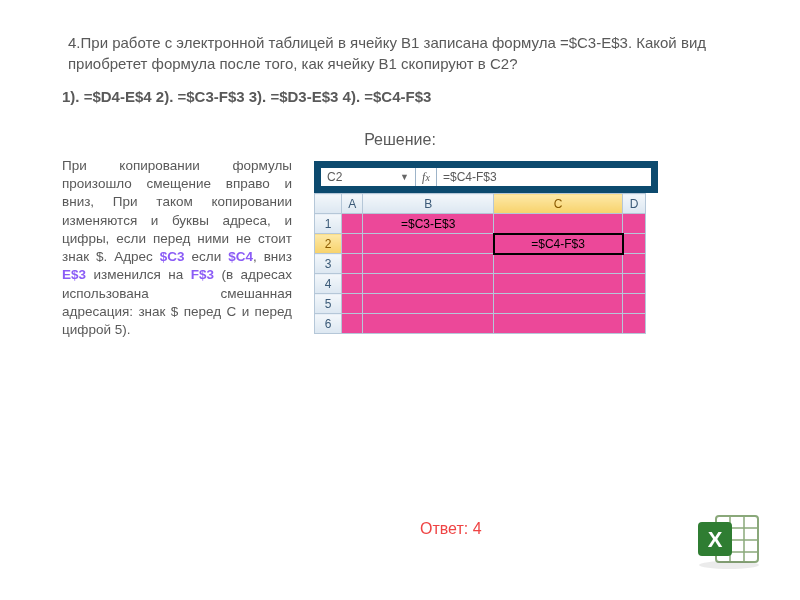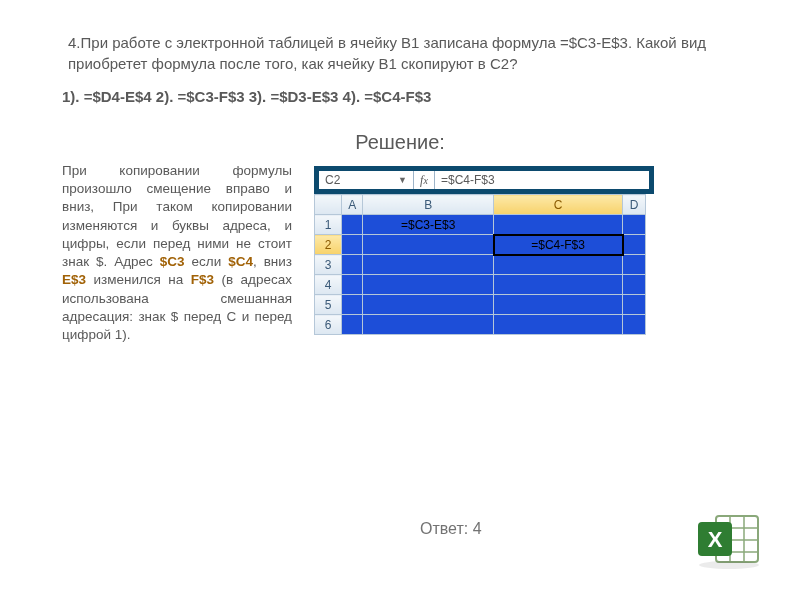--- a/index.html
+++ b/index.html
@@ -18,43 +18,43 @@
     line-height: 1.4;
   }
   .options {
     padding: 12px 40px 0 62px;
     line-height: 1.4;
     font-weight: bold;
   }
   .solution-label {
     text-align: center;
     padding: 24px 0 8px 0;
-    font-size: 20px;
+    font-size: 16px;
   }
   .lower {
     display: flex;
     padding: 0 12px 0 62px;
     gap: 22px;
   }
   .explain {
     width: 230px;
     font-size: 13.5px;
     line-height: 1.35;
     text-align: justify;
     text-align-last: left;
   }
-  .explain b { color: #a16207; }
+  .explain b { color: #8b5cf6; }
   .sheet-wrap {
     flex: 1;
     padding-top: 4px;
   }
   
   .fx-bar {
     display: flex;
-    border: 5px solid #0c4a6e;
+    border: 7px solid #0c4a6e;
     font-size: 12px;
     background: #fff;
     width: 330px;
   }
   .fx-name {
     width: 82px;
     padding: 2px 6px;
     border-right: 1px solid #9db4c9;
     display: flex;
     align-items: center;
@@ -75,21 +75,21 @@
     border-collapse: collapse;
     font-size: 12px;
     width: 332px;
     margin-top: 0;
   }
   table.grid th, table.grid td {
     border: 1px solid #b5c7d8;
     padding: 0;
     height: 19px;
     text-align: center;
-    background: #1d4ed8;
+    background: #ec4899;
   }
   table.grid th {
     background: linear-gradient(#f3f7fb, #dce7f1);
     color: #3b5a78;
     font-weight: normal;
   }
   table.grid th.rowh {
     width: 26px;
   }
   table.grid td { color: #000; }
@@ -100,40 +100,40 @@
   td.selcell {
     outline: 2px solid #000;
     outline-offset: -1px;
     font-weight: normal;
   }
   .answer {
     position: absolute;
     left: 420px;
     top: 520px;
     font-size: 16px;
-    color: #737373;
+    color: #ef4444;
   }
   .excel-icon {
     position: absolute;
     right: 36px;
     bottom: 30px;
     width: 70px;
     height: 60px;
   }
 </style>
 </head>
 <body>
 
 <div class="question">4.При работе с электронной таблицей в ячейку B1 записана формула =$C3-E$3. Какой вид приобретет формула после того, как  ячейку B1 скопируют в C2?</div>
 <div class="options">1). =$D4-E$4   2). =$C3-F$3   3). =$D3-E$3   4). =$C4-F$3</div>
 <div class="solution-label">Решение:</div>
 
 <div class="lower">
   <div class="explain">
-    <span>При копировании формулы произошло смещение вправо и вниз, При таком копировании изменяются и буквы адреса, и цифры, если перед ними не стоит знак $. Адрес </span><b>$C3</b><span> если </span><b>$C4</b><span>, вниз </span><b>E$3</b><span> изменился на </span><b>F$3</b><span>   (в адресах использована смешанная адресация: знак $ перед C и перед цифрой 1).</span><br>
+    <span>При копировании формулы произошло смещение вправо и вниз, При таком копировании изменяются и буквы адреса, и цифры, если перед ними не стоит знак $. Адрес </span><b>$C3</b><span> если </span><b>$C4</b><span>, вниз </span><b>E$3</b><span> изменился на </span><b>F$3</b><span>   (в адресах использована смешанная адресация: знак $ перед C и перед цифрой 5).</span><br>
   </div>
 
   <div class="sheet-wrap">
     <div class="fx-bar">
       <div class="fx-name">
         <span>C2</span>
         <span class="drop">▼</span>
       </div>
       <div class="fx-fx">f<sub>x</sub></div>
       <div class="fx-val">=$C4-F$3</div>

